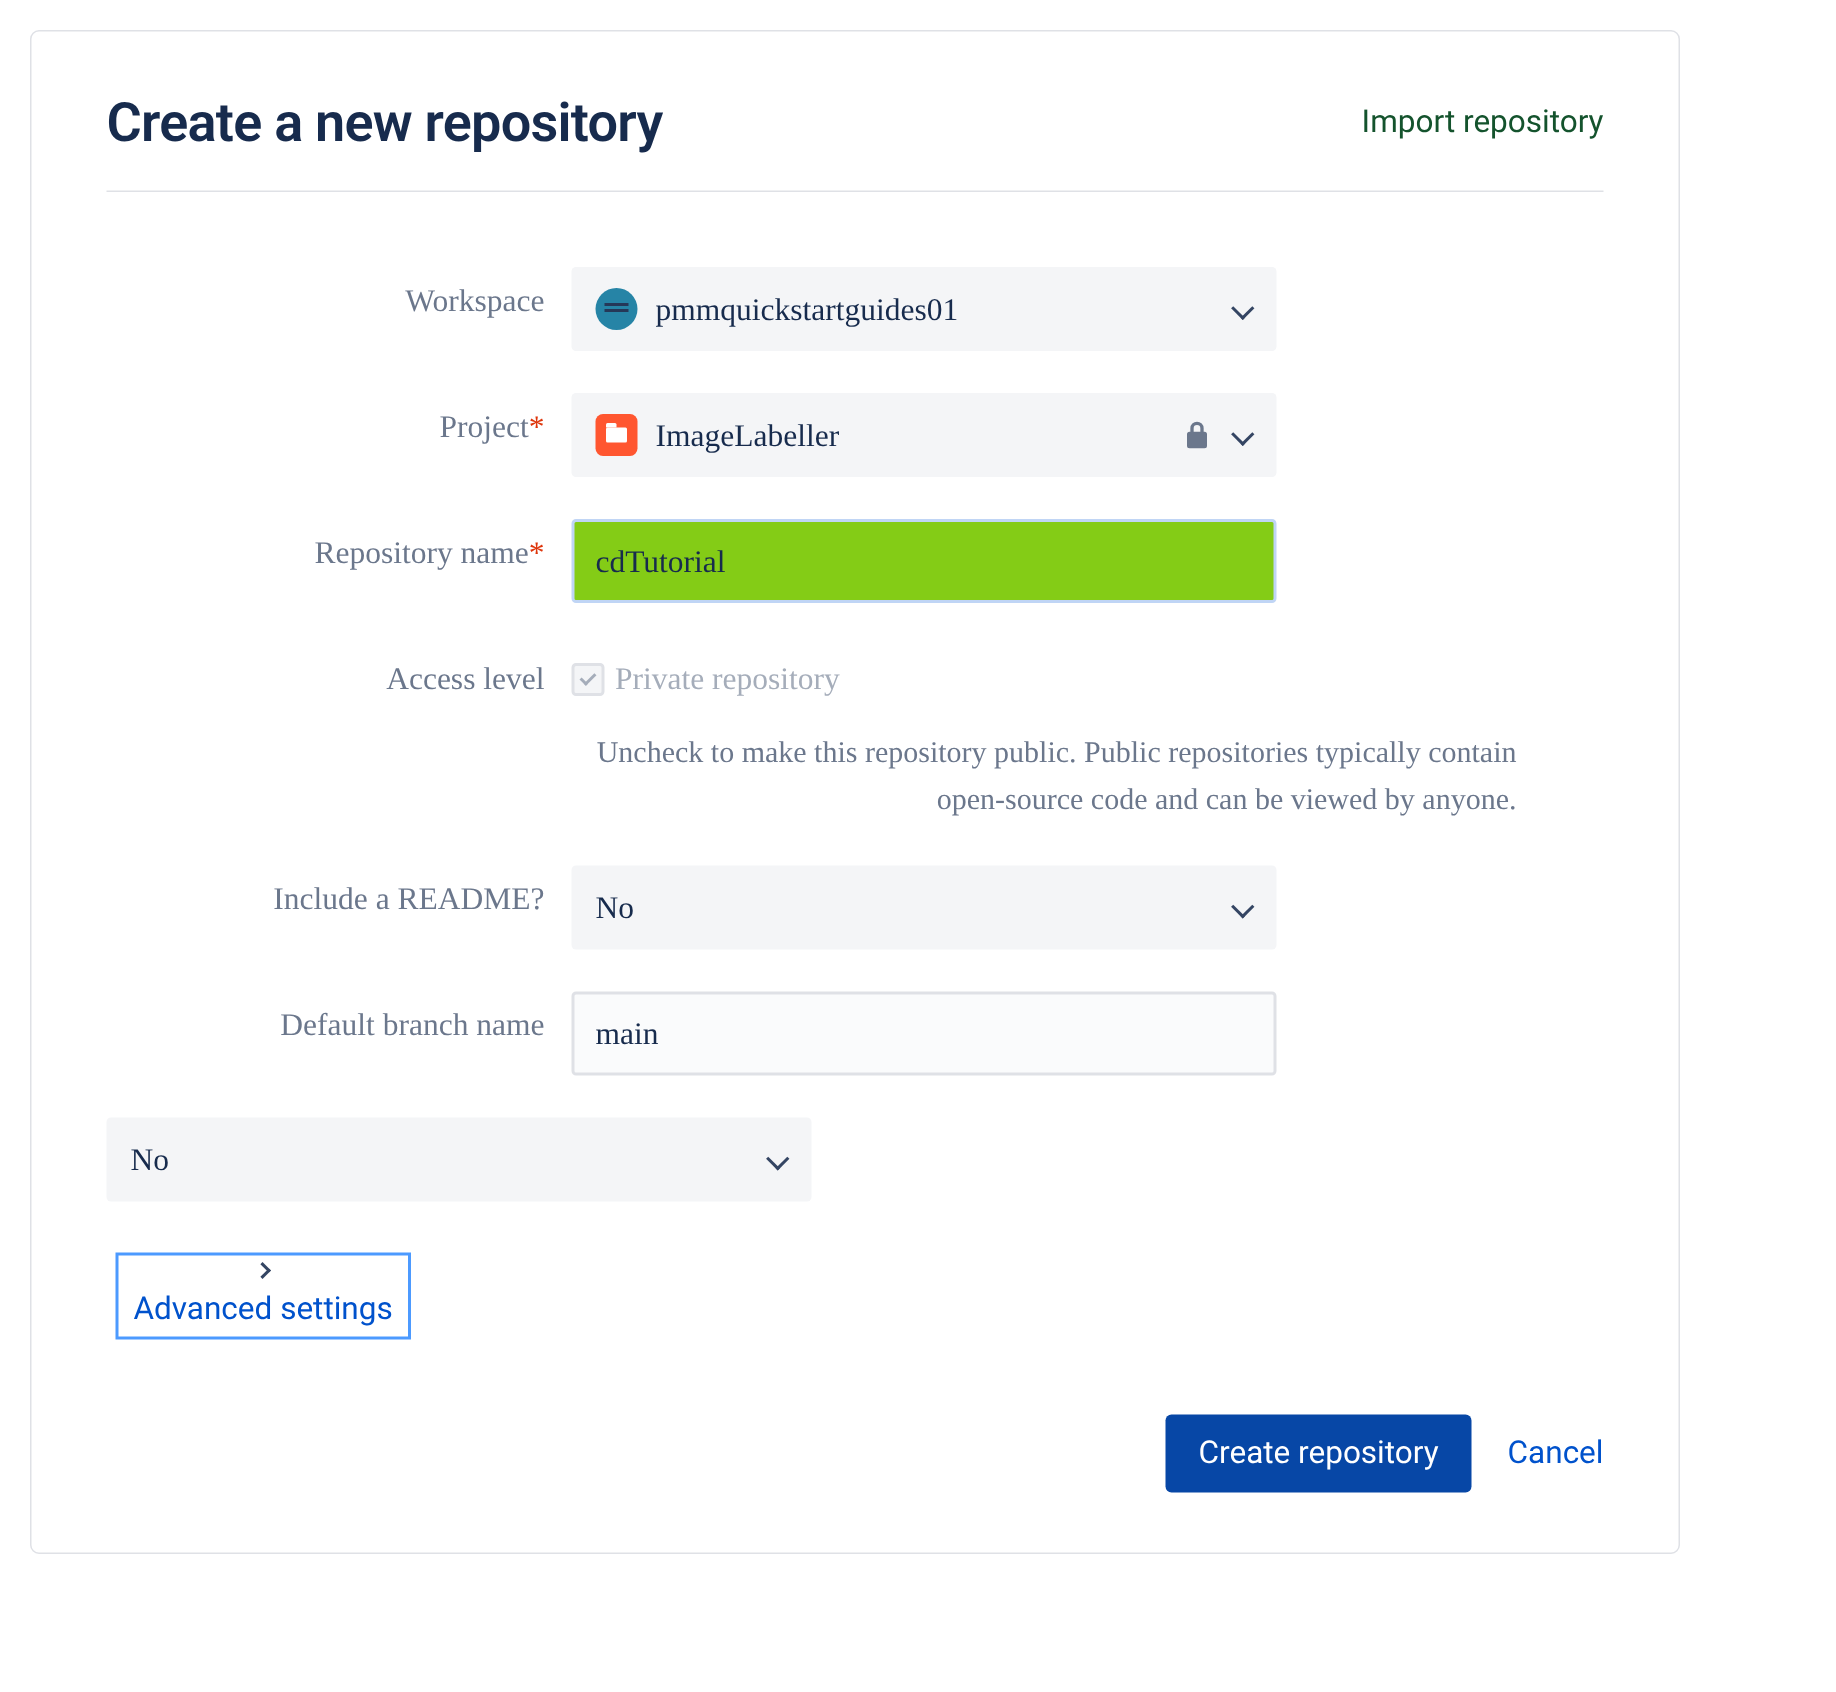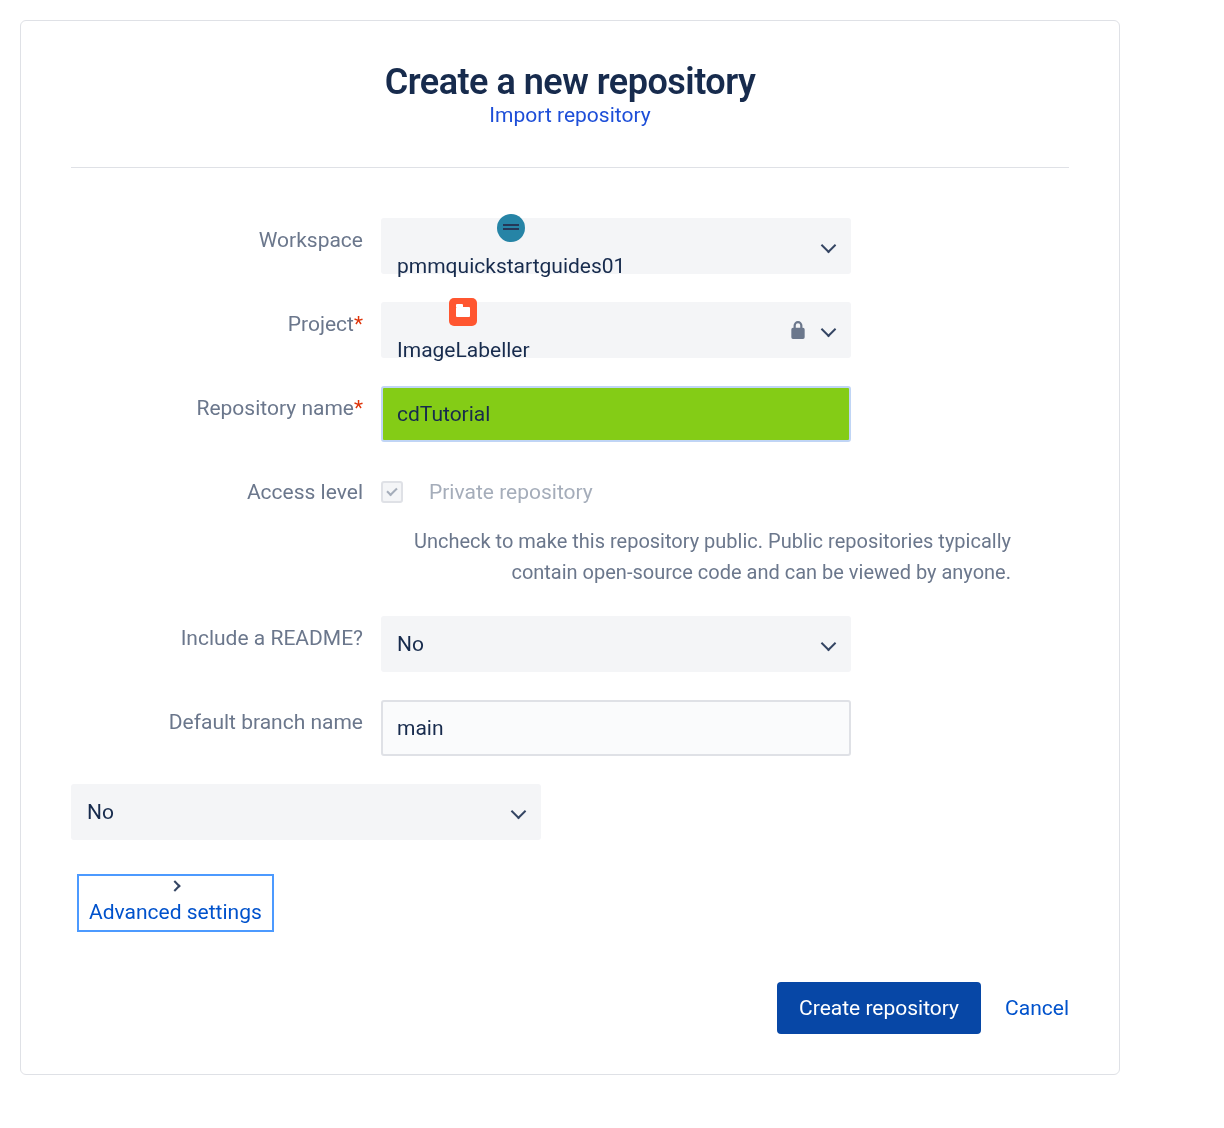--- a/index.html
+++ b/index.html
@@ -17,40 +17,40 @@
       border: 1px solid #DFE1E6;
       border-radius: 6px;
       padding: 40px 50px 40px 50px;
       max-width: 1100px;
     }
     .header-row {
       display: flex;
       justify-content: space-between;
       align-items: center;
       border-bottom: 1px solid #DFE1E6;
-      padding-bottom: 40px;
+      padding-bottom: 24px;
       margin-bottom: 50px;
-      flex-direction: column;
     }
     .page-title {
       font-size: 36px;
       font-weight: 600;
       color: #172B4D;
       letter-spacing: -0.5px;
     }
     .import-link {
-      color: #1d4ed8;
+      color: #14532d;
       font-size: 21px;
       text-decoration: none;
       cursor: pointer;
     }
     .form-row {
       display: flex;
       align-items: flex-start;
       margin-bottom: 28px;
+      font-family: Liberation Serif, serif;
     }
     .form-label {
       width: 310px;
       text-align: right;
       padding-right: 18px;
       padding-top: 10px;
       color: #6B778C;
       font-size: 21px;
     }
     .req-star {
@@ -68,21 +68,20 @@
       height: 56px;
       padding: 0 16px;
       cursor: pointer;
       font-size: 21px;
       color: #172B4D;
     }
     .select-left {
       display: flex;
       align-items: center;
       gap: 12px;
-      flex-direction: column;
     }
     .select-right {
       display: flex;
       align-items: center;
       gap: 16px;
     }
     .avatar-circle {
       width: 28px;
       height: 28px;
       border-radius: 50%;
@@ -166,21 +165,21 @@
       color: #172B4D;
       font-family: inherit;
     }
     .text-input.highlighted {
       background: #84cc16;
       border: 2px solid #C0D5F5;
     }
     .checkbox-row {
       display: flex;
       align-items: center;
-      gap: 26px;
+      gap: 7px;
       padding-top: 10px;
     }
     .checkbox-box {
       width: 22px;
       height: 22px;
       border-radius: 3px;
       background: #F4F5F7;
       border: 2px solid #DFE1E6;
       display: flex;
       align-items: center;

